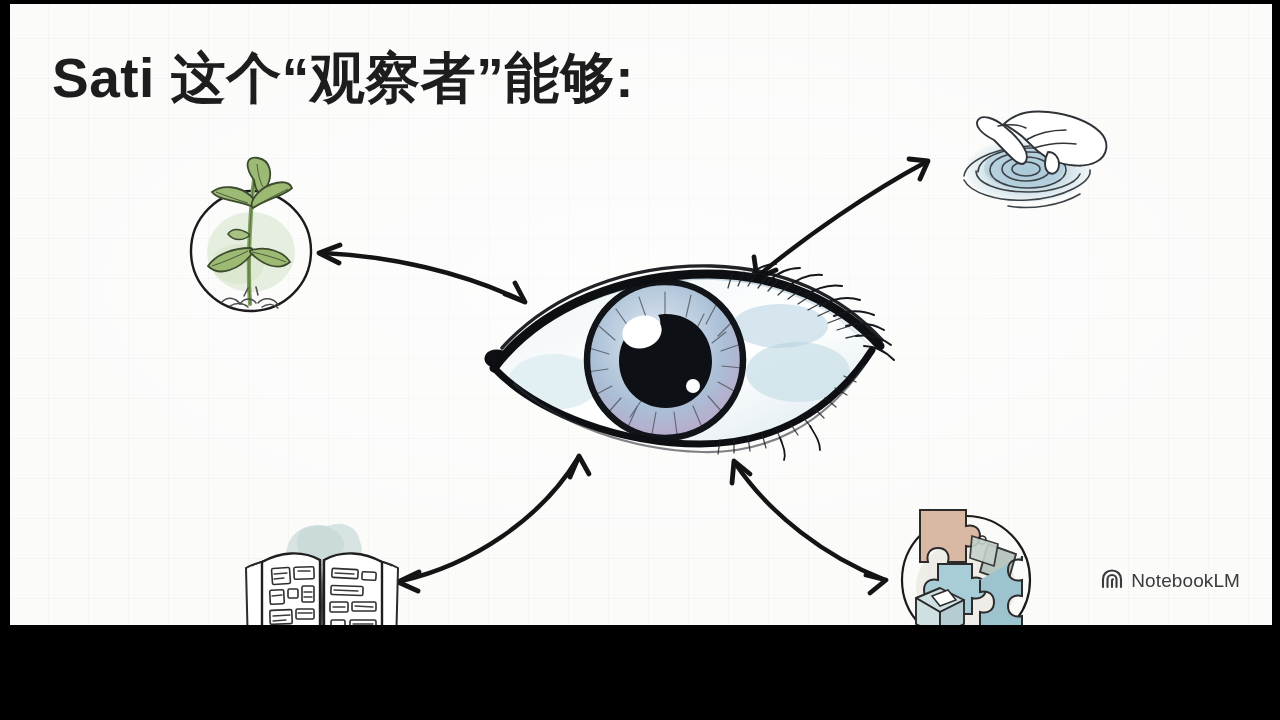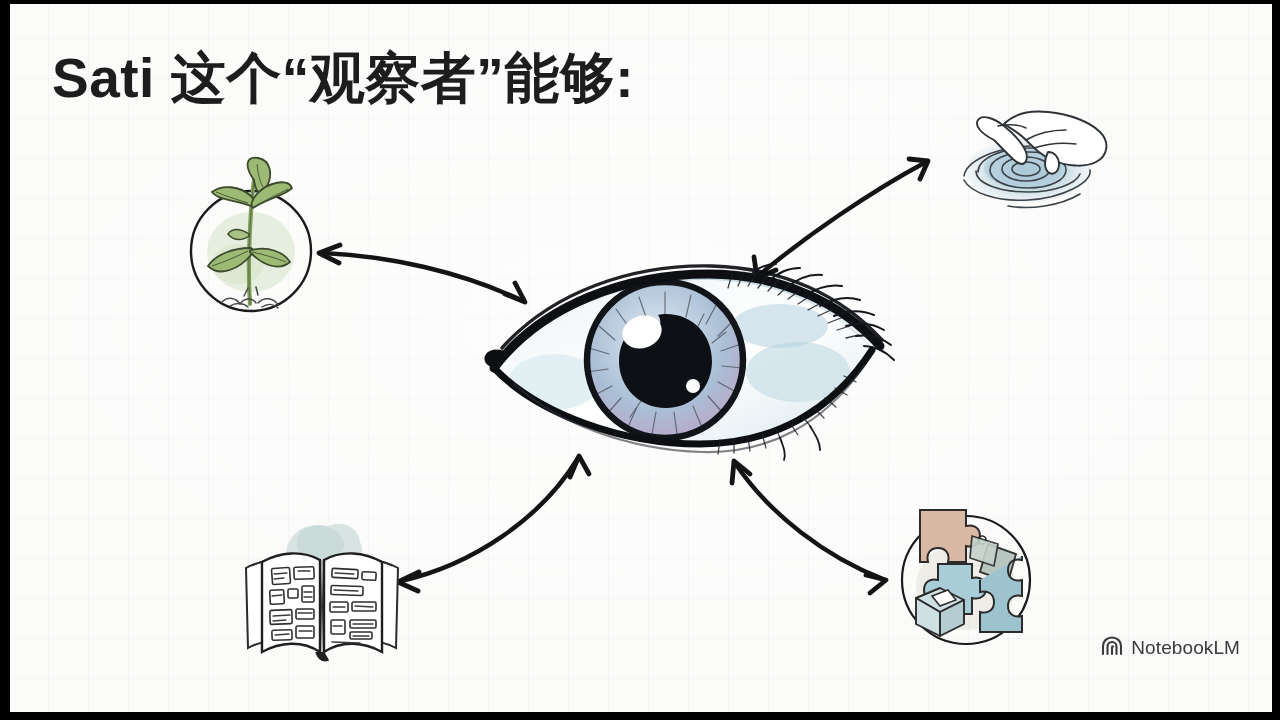--- a/index.html
+++ b/index.html
@@ -32,21 +32,21 @@
   .bar-bottom { left: 0; bottom: 0; width: 1280px; height: 8px; }
   .bar-left   { left: 0; top: 0;    width: 10px;  height: 720px; }
   .bar-right  { right: 0; top: 0;   width: 8px;   height: 720px; }
 
   
   #canvas {
     position: absolute;
     left: 10px;
     top: 4px;
     width: 1262px;
-    height: 708px;
+    height: 621px;
     background-color: #fbfbfa;
     background-image:
       linear-gradient(to right, rgba(120,128,134,0.055) 1px, transparent 1px),
       linear-gradient(to bottom, rgba(120,128,134,0.055) 1px, transparent 1px);
     background-size: 40px 40px;
     background-position: -2px -6px;
     overflow: hidden;
   }
   
   #canvas::after {
@@ -91,21 +91,21 @@
     width: 1262px; height: 708px;
     z-index: 8;
     pointer-events: none;
   }
   #arrow-layer svg { display: block; }
 
   
   #watermark {
     position: absolute;
     right: 32px;
-    bottom: 52px;
+    bottom: 32px;
     display: flex;
     align-items: center;
     gap: 8px;
     z-index: 30;
     color: #3b3b3b;
   }
   #watermark .wm-label {
     font-size: 19px;
     letter-spacing: 0.1px;
     color: #3b3b3b;

